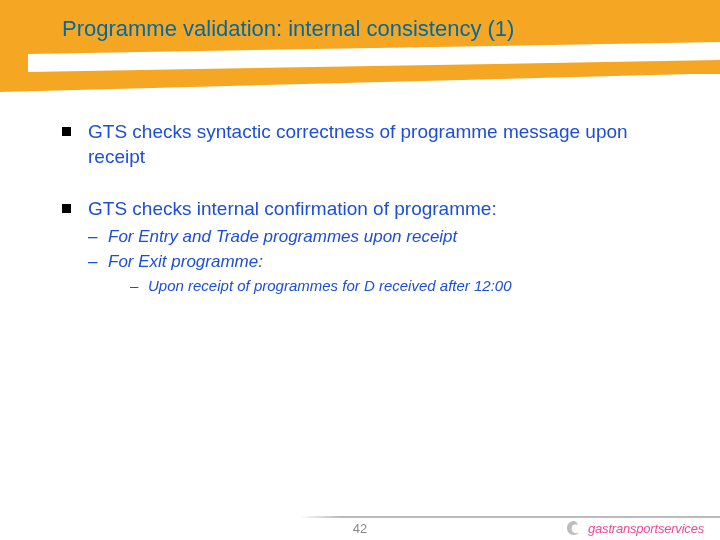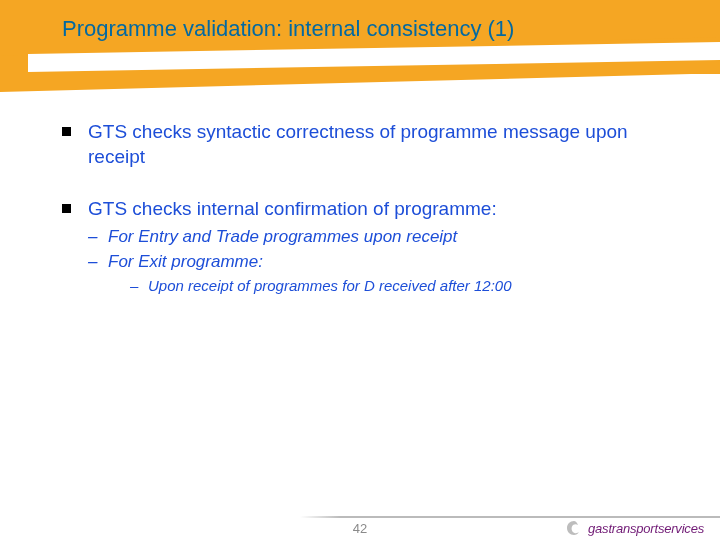--- a/index.html
+++ b/index.html
@@ -143,21 +143,21 @@
   }
   .brand-icon {
     width: 16px;
     height: 16px;
     display: inline-block;
   }
   .brand-icon svg { display: block; }
   .brand-text {
     font-size: 13px;
     font-style: italic;
-    color: #701a75;
+    color: #ec4899;
     letter-spacing: -0.2px;
   }
 </style>
 </head>
 <body>
 
 <div class="header-bg"></div>
 <div class="white-band"></div>
 
 <h1 class="slide-title">Programme validation: internal consistency (1)</h1>

